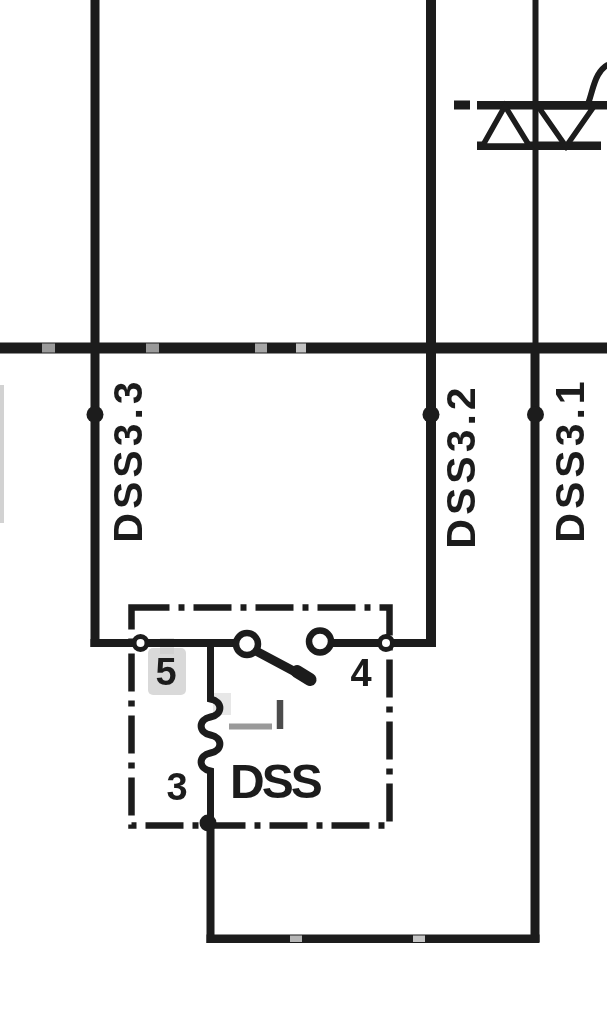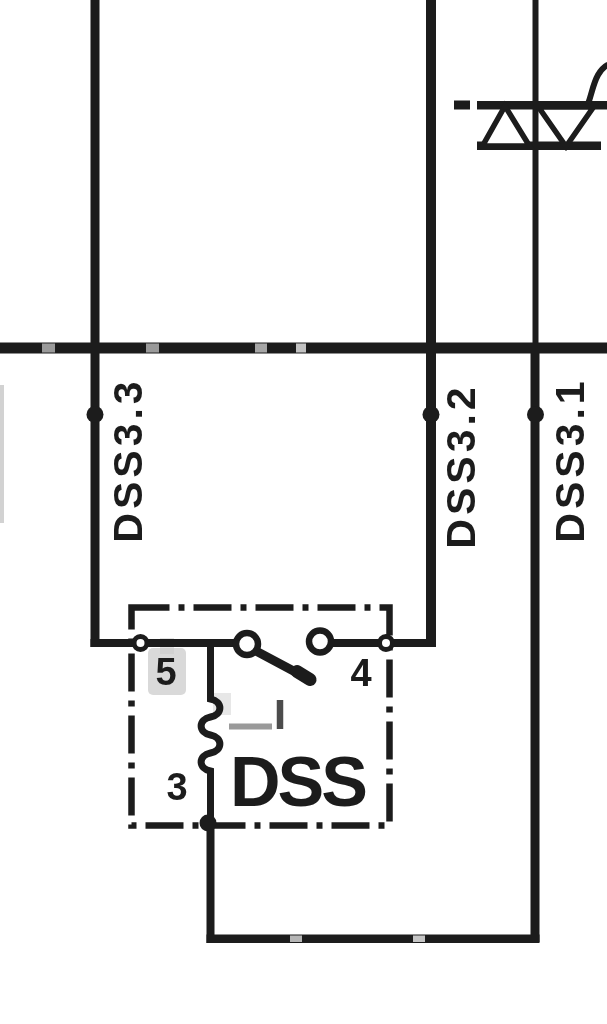--- a/index.html
+++ b/index.html
@@ -12,21 +12,21 @@
   .vlabel{
     width:170px;height:46px;line-height:46px;text-align:center;
     font-weight:bold;font-size:41px;letter-spacing:4px;
     transform:rotate(-90deg);
   }
   .pin{
     width:44px;height:42px;line-height:42px;text-align:center;
     font-weight:bold;font-size:38px;
   }
   .comp{
-    font-weight:bold;font-size:70px;line-height:60px;letter-spacing:-3px;
+    font-weight:bold;font-size:48px;line-height:60px;letter-spacing:-3px;
   }
   .edge-artifact{
     position:absolute;left:0;top:385px;width:4px;height:138px;background:#d2d2d2;
   }
 </style>
 </head>
 <body>
 
 <div class="stage">
 

